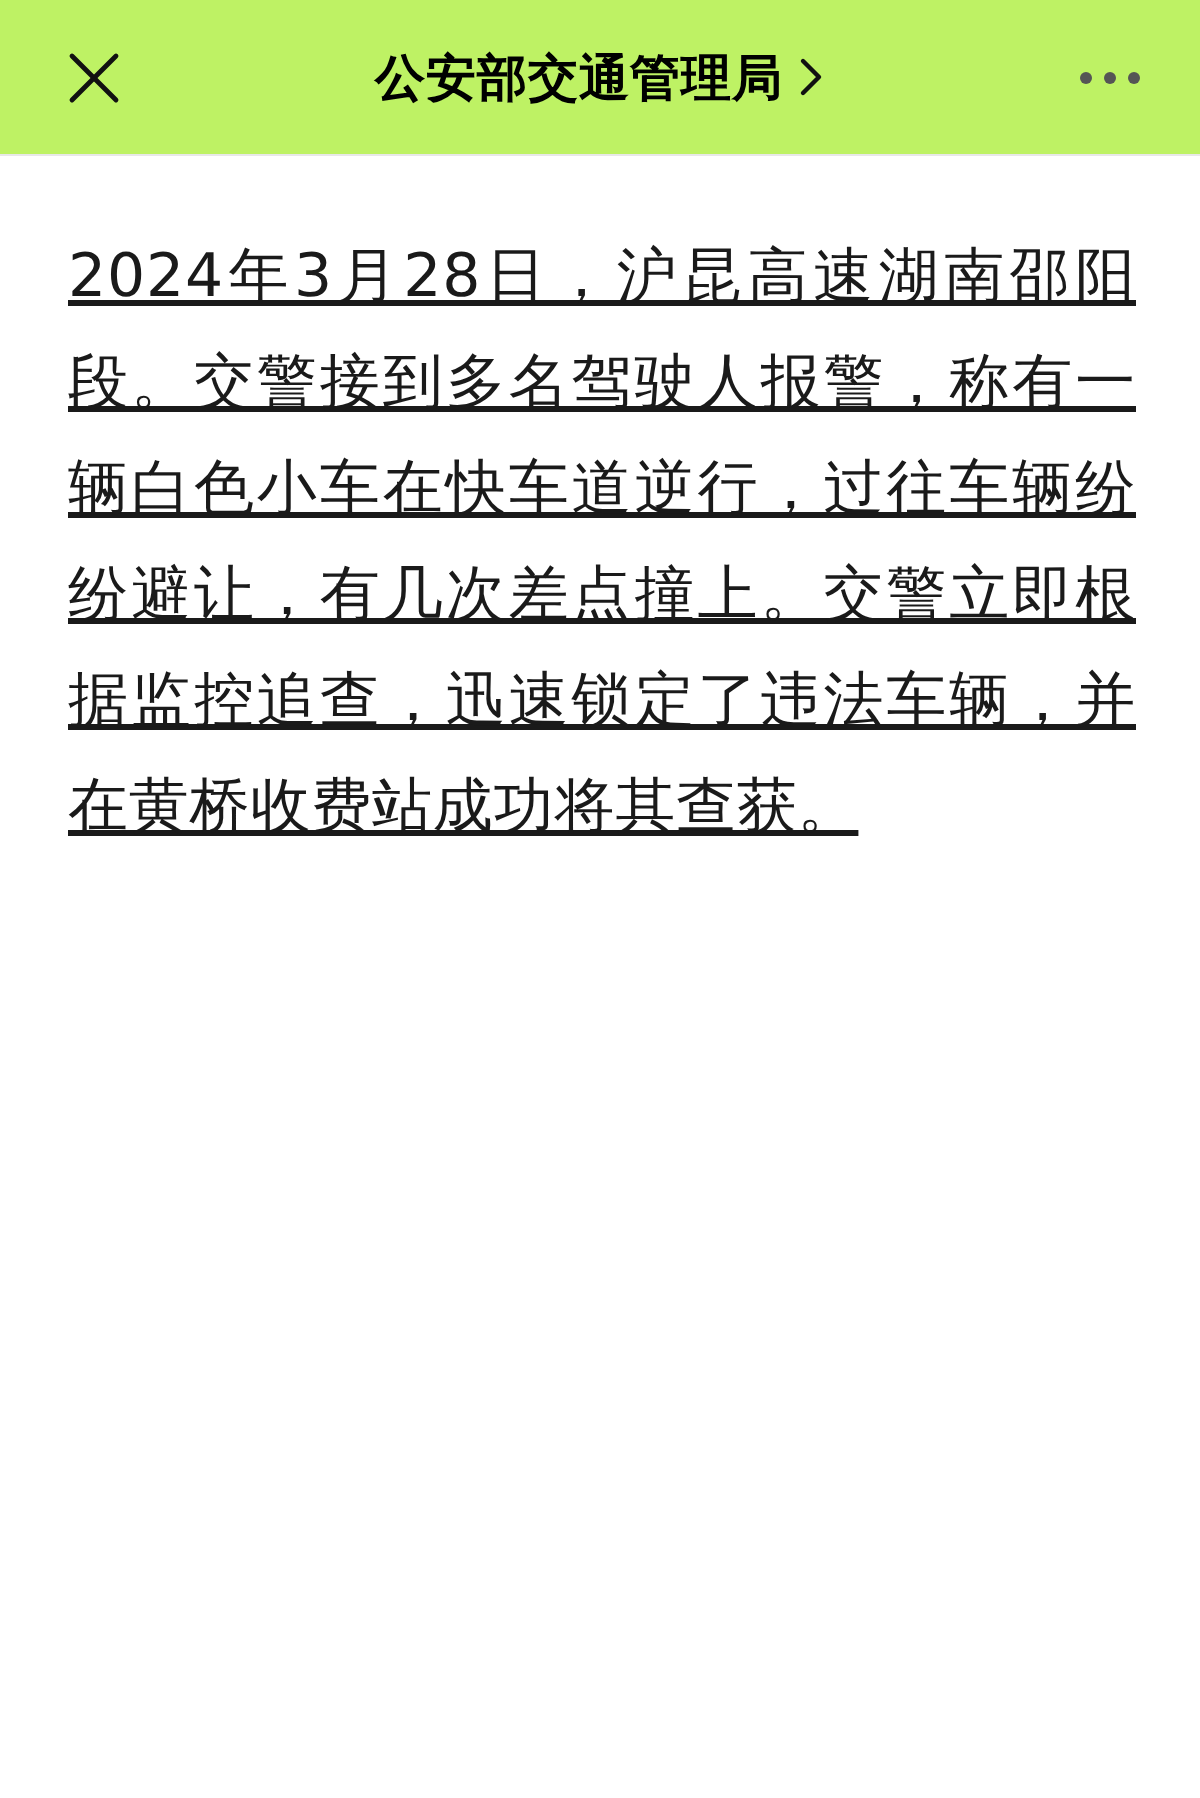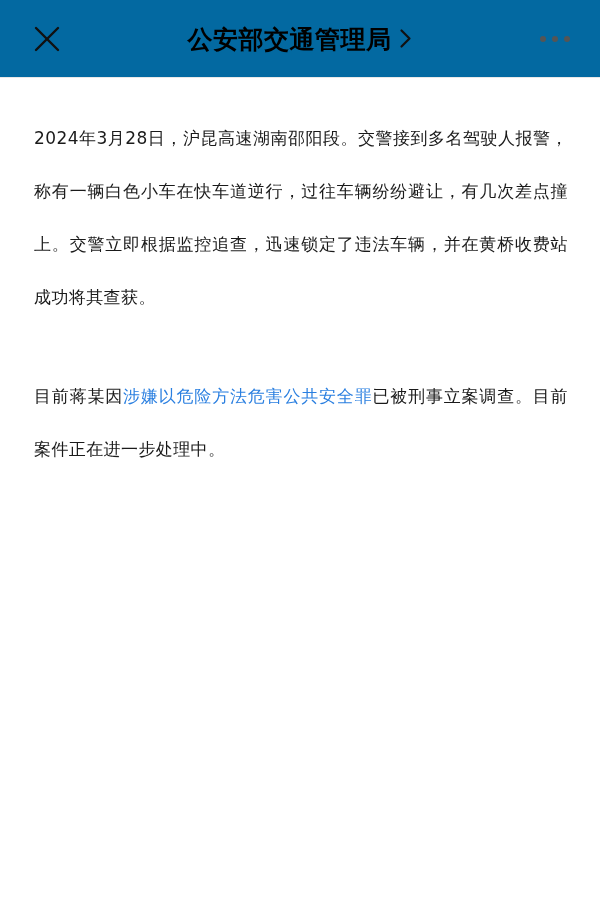--- a/index.html
+++ b/index.html
@@ -13,21 +13,21 @@
     background: #ffffff;
     font-family: "Liberation Sans", "DejaVu Sans", sans-serif;
     overflow: hidden;
     position: relative;
   }
 
   
   .nav-bar {
     position: relative;
     height: 78px;
-    background: #0369a1;
+    background: #bef264;
     border-bottom: 1px solid #e8e8e8;
     display: flex;
     align-items: center;
     box-sizing: border-box;
   }
   .nav-close {
     position: absolute;
     left: 30px;
     top: 50%;
     transform: translateY(-50%);
@@ -86,28 +86,29 @@
     background: #555;
     display: block;
   }
 
   
   .article {
     padding: 34px 32px 0 34px;
     box-sizing: border-box;
   }
   .para {
-    font-size: 17px;
+    font-size: 30px;
     line-height: 53px;
     color: #1a1a1a;
     letter-spacing: 0.4px;
     margin: 0 0 46px 0;
     text-align: justify;
     font-family: "DejaVu Sans", "Liberation Sans", sans-serif;
     font-weight: 400;
+    text-decoration: underline;
   }
   .para:last-child { margin-bottom: 0; }
   .hl {
     color: #2a7fe0;
   }
 
   
 </style>
 </head>
 <body>
@@ -138,17 +139,14 @@
 
 </div>
 
 <div class="article">
 
   <p class="para">
     <span>2024年3月28日，沪昆高速湖南邵阳段。交警接到多名驾驶人报警，称有一辆白色小车在快车道逆行，过往车辆纷纷避让，有几次差点撞上。交警立即根据监控追查，迅速锁定了违法车辆，并在黄桥收费站成功将其查获。</span>
   </p>
 
 
-  <p class="para">
-    <span>目前蒋某因</span><span class="hl">涉嫌以危险方法危害公共安全罪</span><span>已被刑事立案调查。目前案件正在进一步处理中。</span>
-  </p>
 
 </div>
 
 </body></html>

